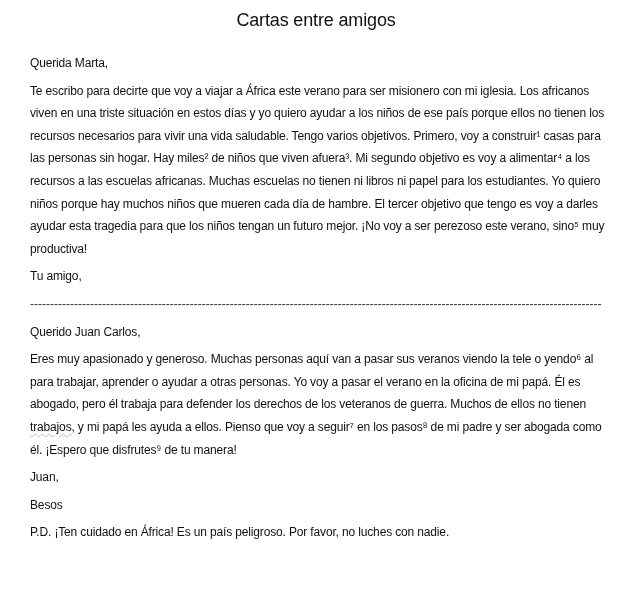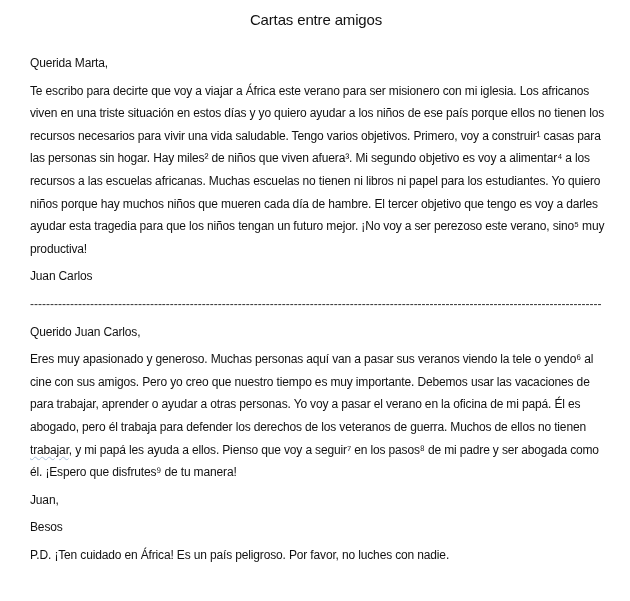--- a/index.html
+++ b/index.html
@@ -16,21 +16,21 @@
     color: #111111;
     letter-spacing: -0.15px;
   }
   .page {
     padding: 12px 28px 0 30px;
     box-sizing: border-box;
     width: 630px;
   }
   .doc-title {
     text-align: center;
-    font-size: 15px;
+    font-size: 18px;
     line-height: 16px;
     margin: 0 0 24px 0;
   }
   .block {
     margin: 0 0 5px 0;
   }
   .line {
     line-height: 22.6px;
     white-space: nowrap;
   }
@@ -67,41 +67,40 @@
         <div class="line">viven en una triste situación en estos días y yo quiero ayudar a los niños de ese país porque ellos no tienen los</div>
         <div class="line">recursos necesarios para vivir una vida saludable. Tengo varios objetivos. Primero, voy a construir¹ casas para</div>
         <div class="line">las personas sin hogar. Hay miles² de niños que viven afuera³. Mi segundo objetivo es voy a alimentar⁴ a los</div>
         <div class="line">recursos a las escuelas africanas. Muchas escuelas no tienen ni libros ni papel para los estudiantes. Yo quiero</div>
         <div class="line">niños porque hay muchos niños que mueren cada día de hambre. El tercer objetivo que tengo es voy a darles</div>
         <div class="line">ayudar esta tragedia para que los niños tengan un futuro mejor. ¡No voy a ser perezoso este verano, sino⁵ muy</div>
         <div class="line">productiva!</div>
       </div>
   </div>
 
+  <div class="block">
+    <div class="line">Tu amigo,</div>
+  </div>
 
-  <div class="block">
-    <div class="line">Juan Carlos</div>
-  </div>
 
   <div class="block">
     <div class="separator-line">--------------------------------------------------------------------------------------------------------------------------------------------------------------------------------------------------------</div>
   </div>
 
   <div class="block">
     <div class="line">Querido Juan Carlos,</div>
   </div>
 
   <div class="block">
     <div>
         <div class="line">Eres muy apasionado y generoso. Muchas personas aquí van a pasar sus veranos viendo la tele o yendo⁶ al</div>
-        <div class="line">cine con sus amigos. Pero yo creo que nuestro tiempo es muy importante. Debemos usar las vacaciones de</div>
         <div class="line">para trabajar, aprender o ayudar a otras personas. Yo voy a pasar el verano en la oficina de mi papá. Él es</div>
         <div class="line">abogado, pero él trabaja para defender los derechos de los veteranos de guerra. Muchos de ellos no tienen</div>
       </div>
-    <div class="line"><span class="wavy">trabajar</span><span>, y mi papá les ayuda a ellos. Pienso que voy a seguir⁷ en los pasos⁸ de mi padre y ser abogada como</span></div>
+    <div class="line"><span class="wavy">trabajos</span><span>, y mi papá les ayuda a ellos. Pienso que voy a seguir⁷ en los pasos⁸ de mi padre y ser abogada como</span></div>
     <div>
         <div class="line">él. ¡Espero que disfrutes⁹ de tu manera!</div>
       </div>
   </div>
 
   <div class="block">
     <div class="line">Juan,</div>
   </div>
 
   <div class="block">

